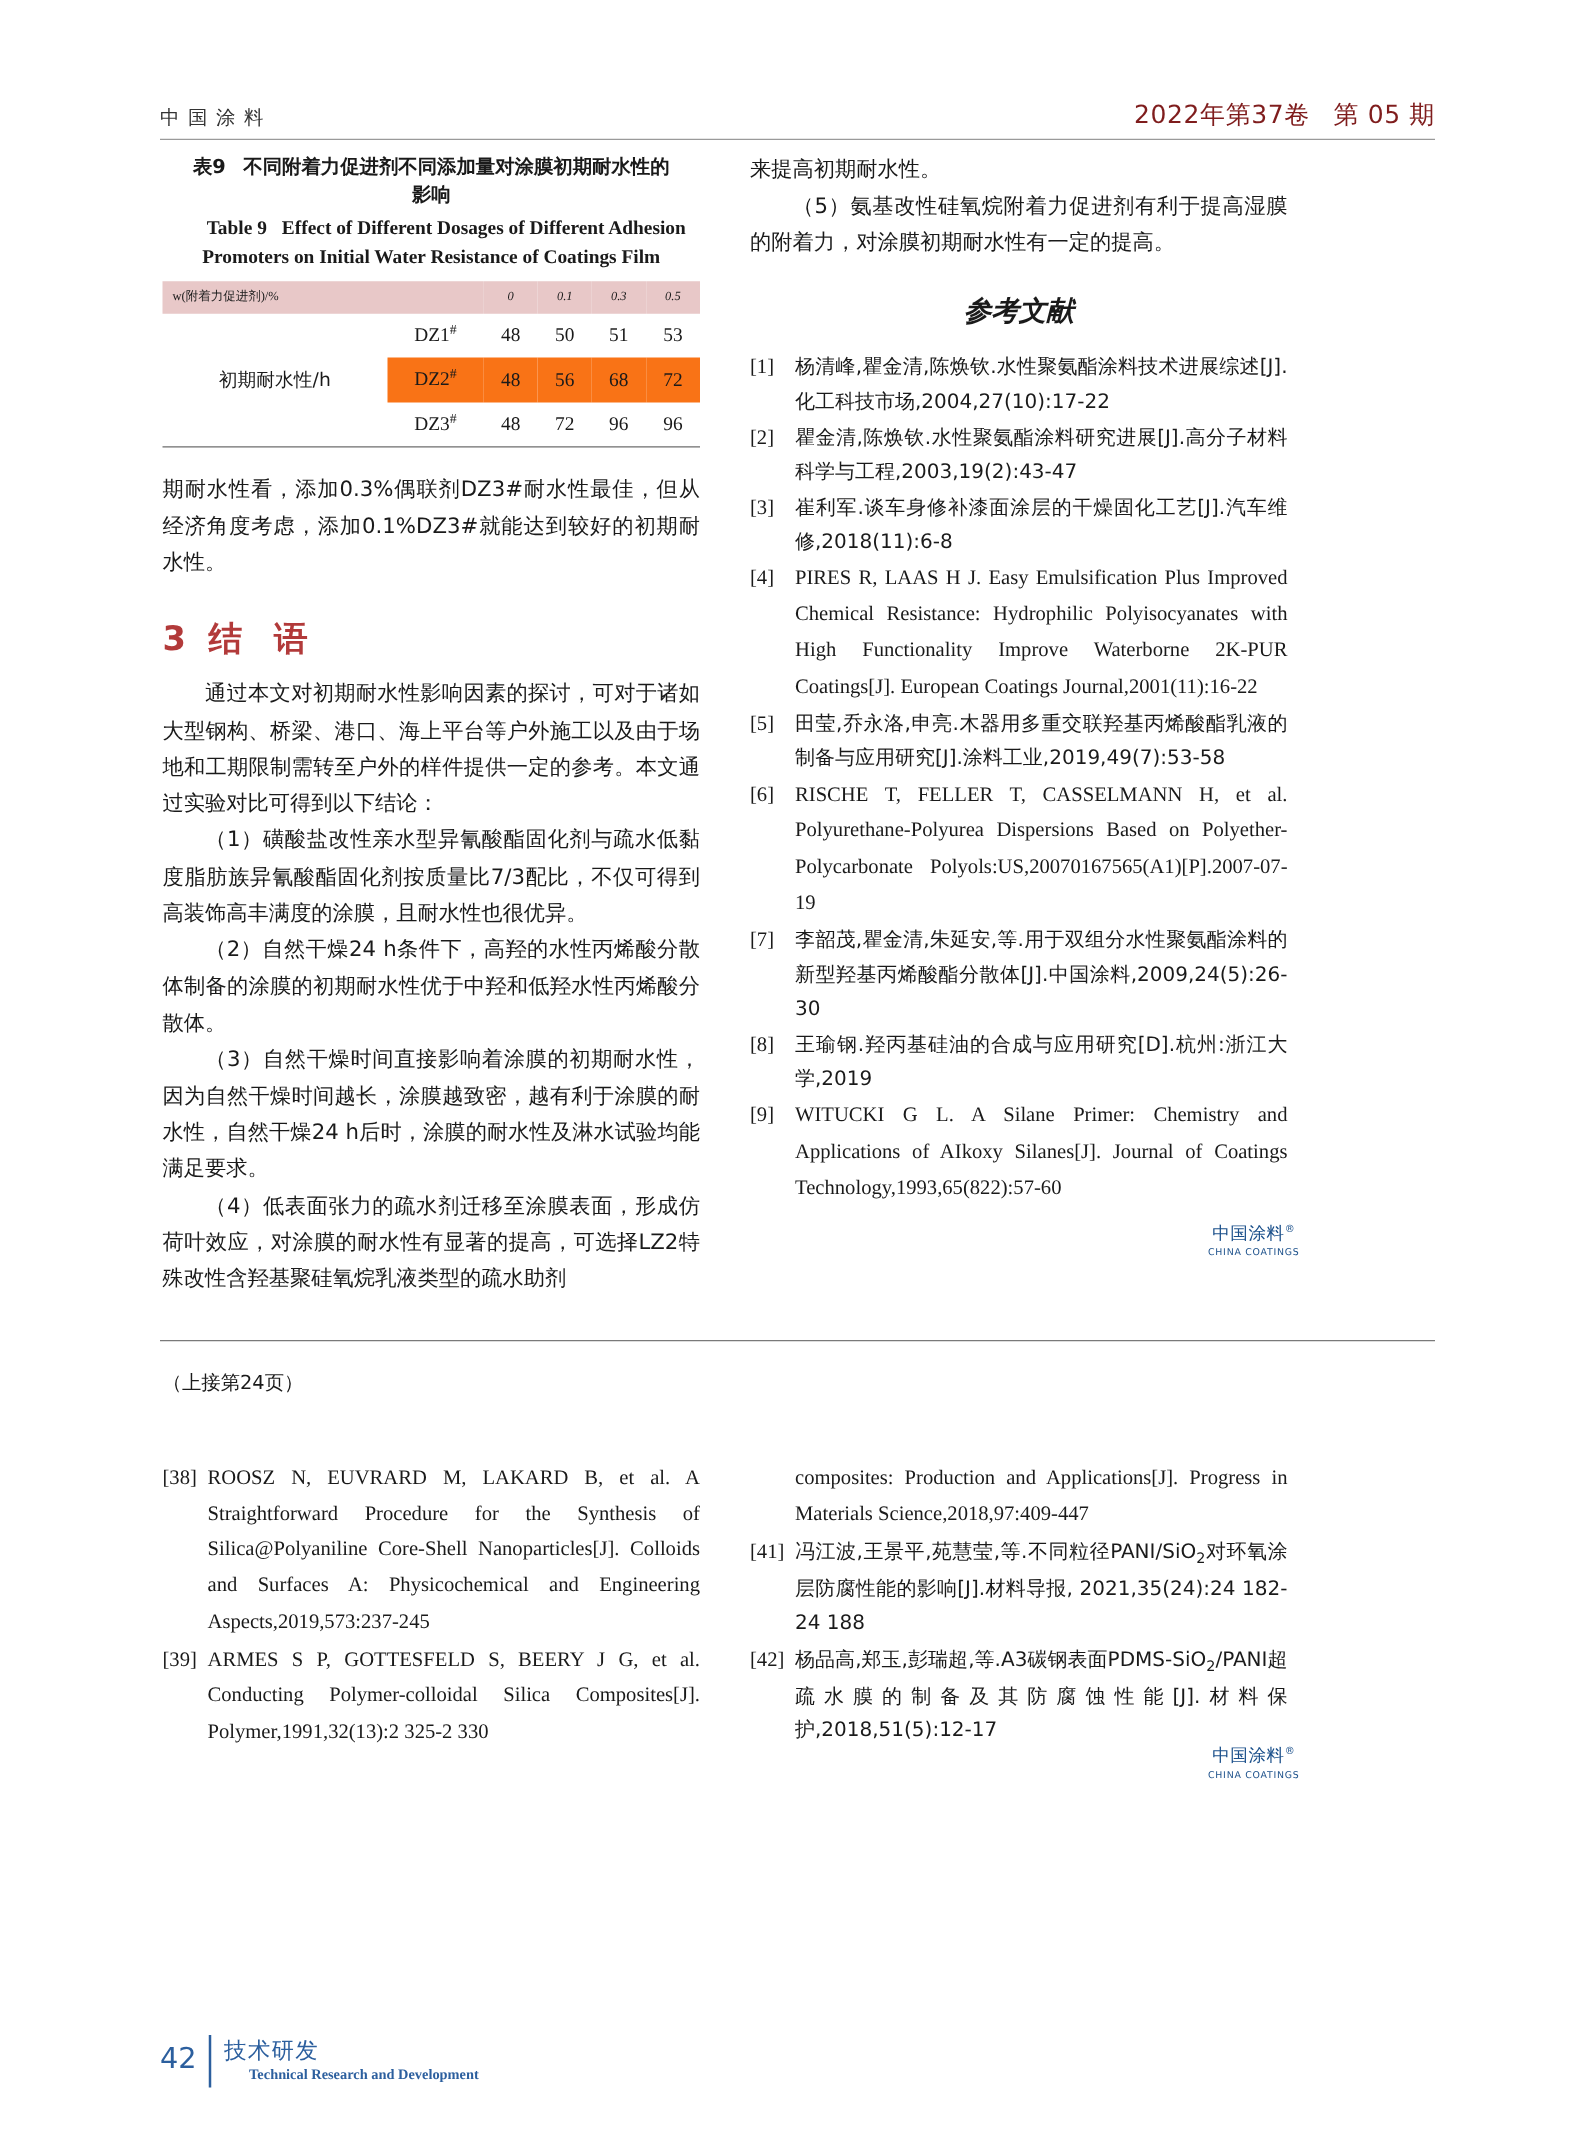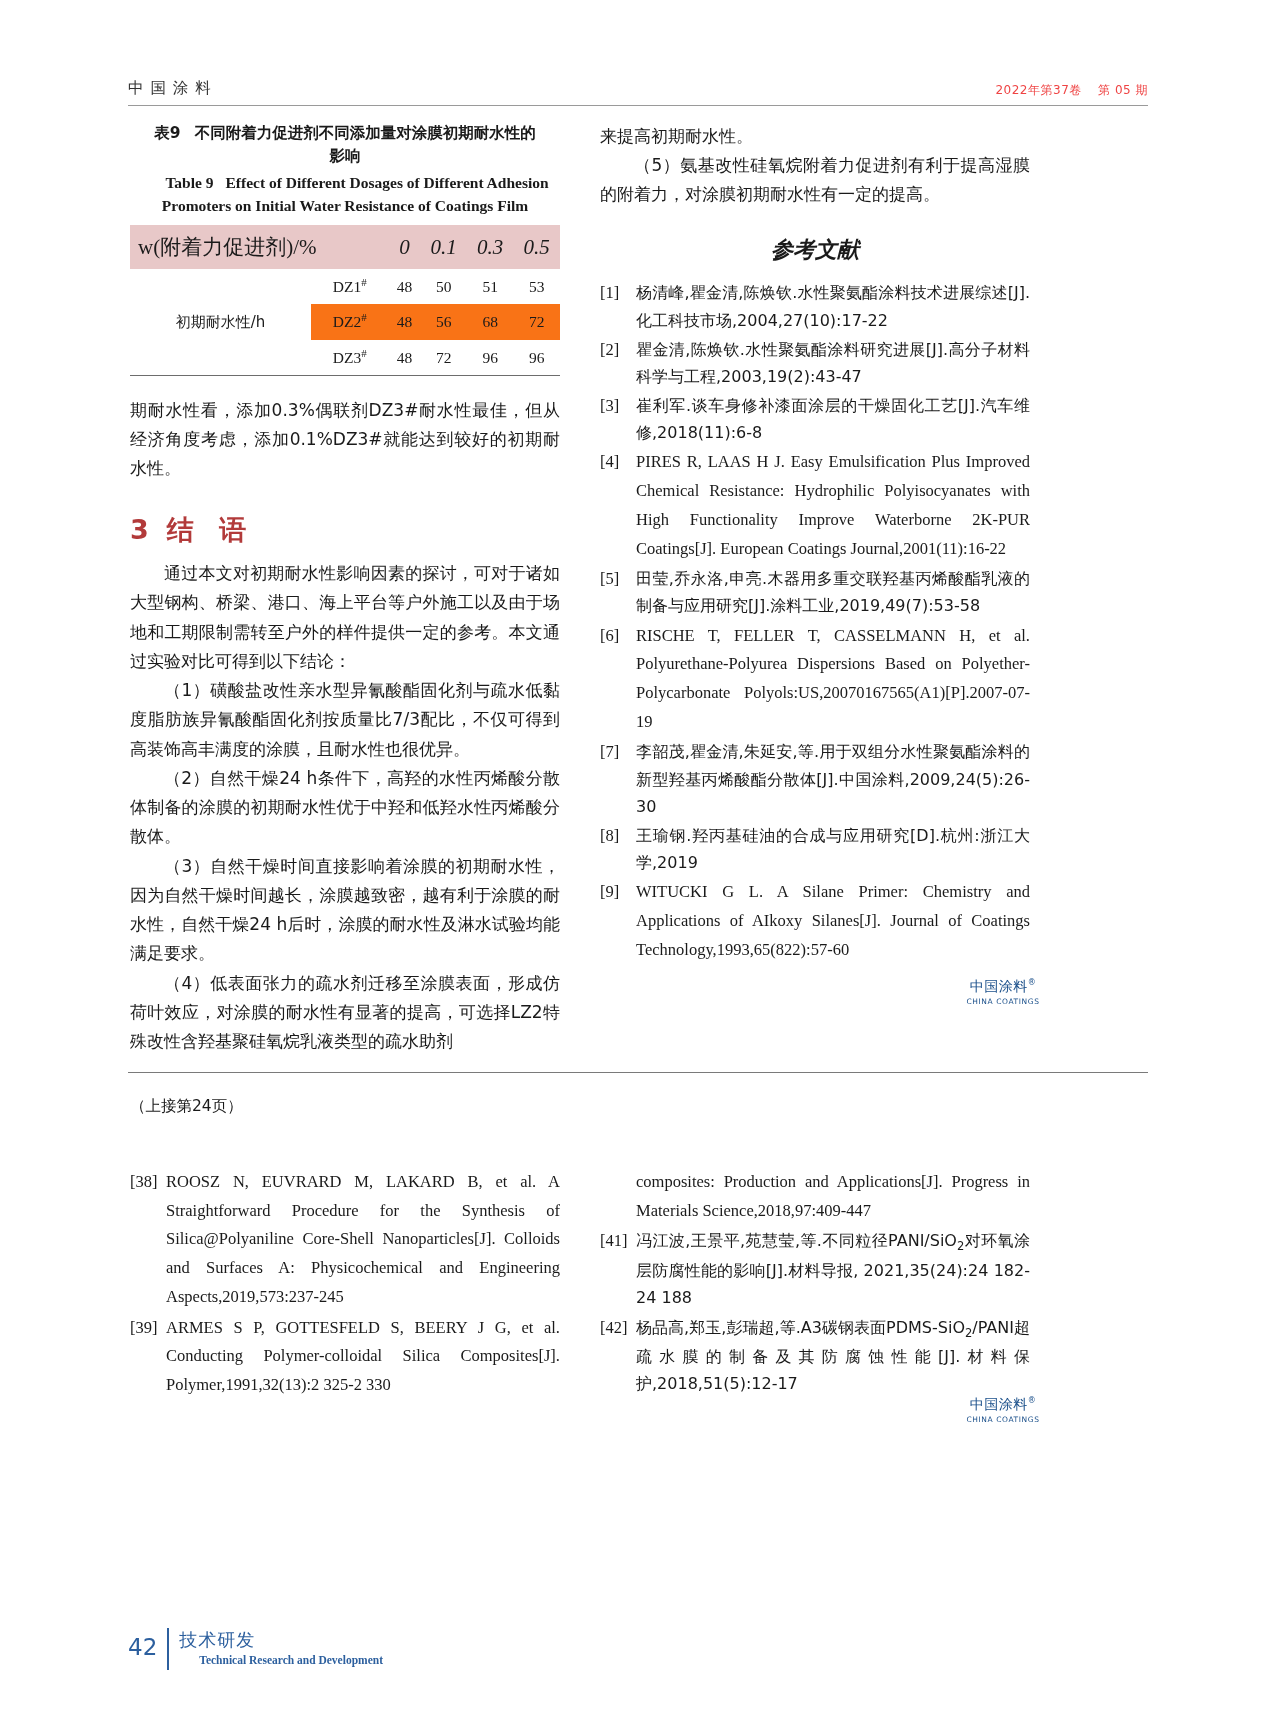--- a/index.html
+++ b/index.html
@@ -31,22 +31,22 @@
     border-bottom: 1.6px solid #9a9a9a;
   }
   .runhead-left {
     font-family: "DejaVu Sans", "Liberation Sans", sans-serif;
     font-size: 15.5px;
     letter-spacing: 1px;
     color: #333;
   }
   .runhead-right {
     font-family: "DejaVu Sans", "Liberation Sans", sans-serif;
-    font-size: 12px;
-    color: #ef4444;
+    font-size: 20px;
+    color: #7f1d1d;
     letter-spacing: 0.5px;
   }
   .runhead-right .vol { margin-left: 12px; }
 
   
   .col {
     position: absolute;
     top: 122px;
     width: 430px;
     font-size: 17.5px;
@@ -86,21 +86,21 @@
     padding: 5px 4px;
     text-align: center;
     font-weight: normal;
   }
   table.data tr.hdr {
     background: #e8c8c8;
   }
   table.data tr.hdr td {
     font-style: italic;
     font-family: "Liberation Serif", serif;
-    font-size: 21px;
+    font-size: 10px;
   }
   table.data tr.hdr td.first {
     text-align: left;
     padding-left: 8px;
     font-style: normal;
   }
   table.data tr.shade { background: #f97316; }
   table.data td.rowlabel {
     font-family: "DejaVu Sans", "Liberation Sans", sans-serif;
     font-size: 15px;

